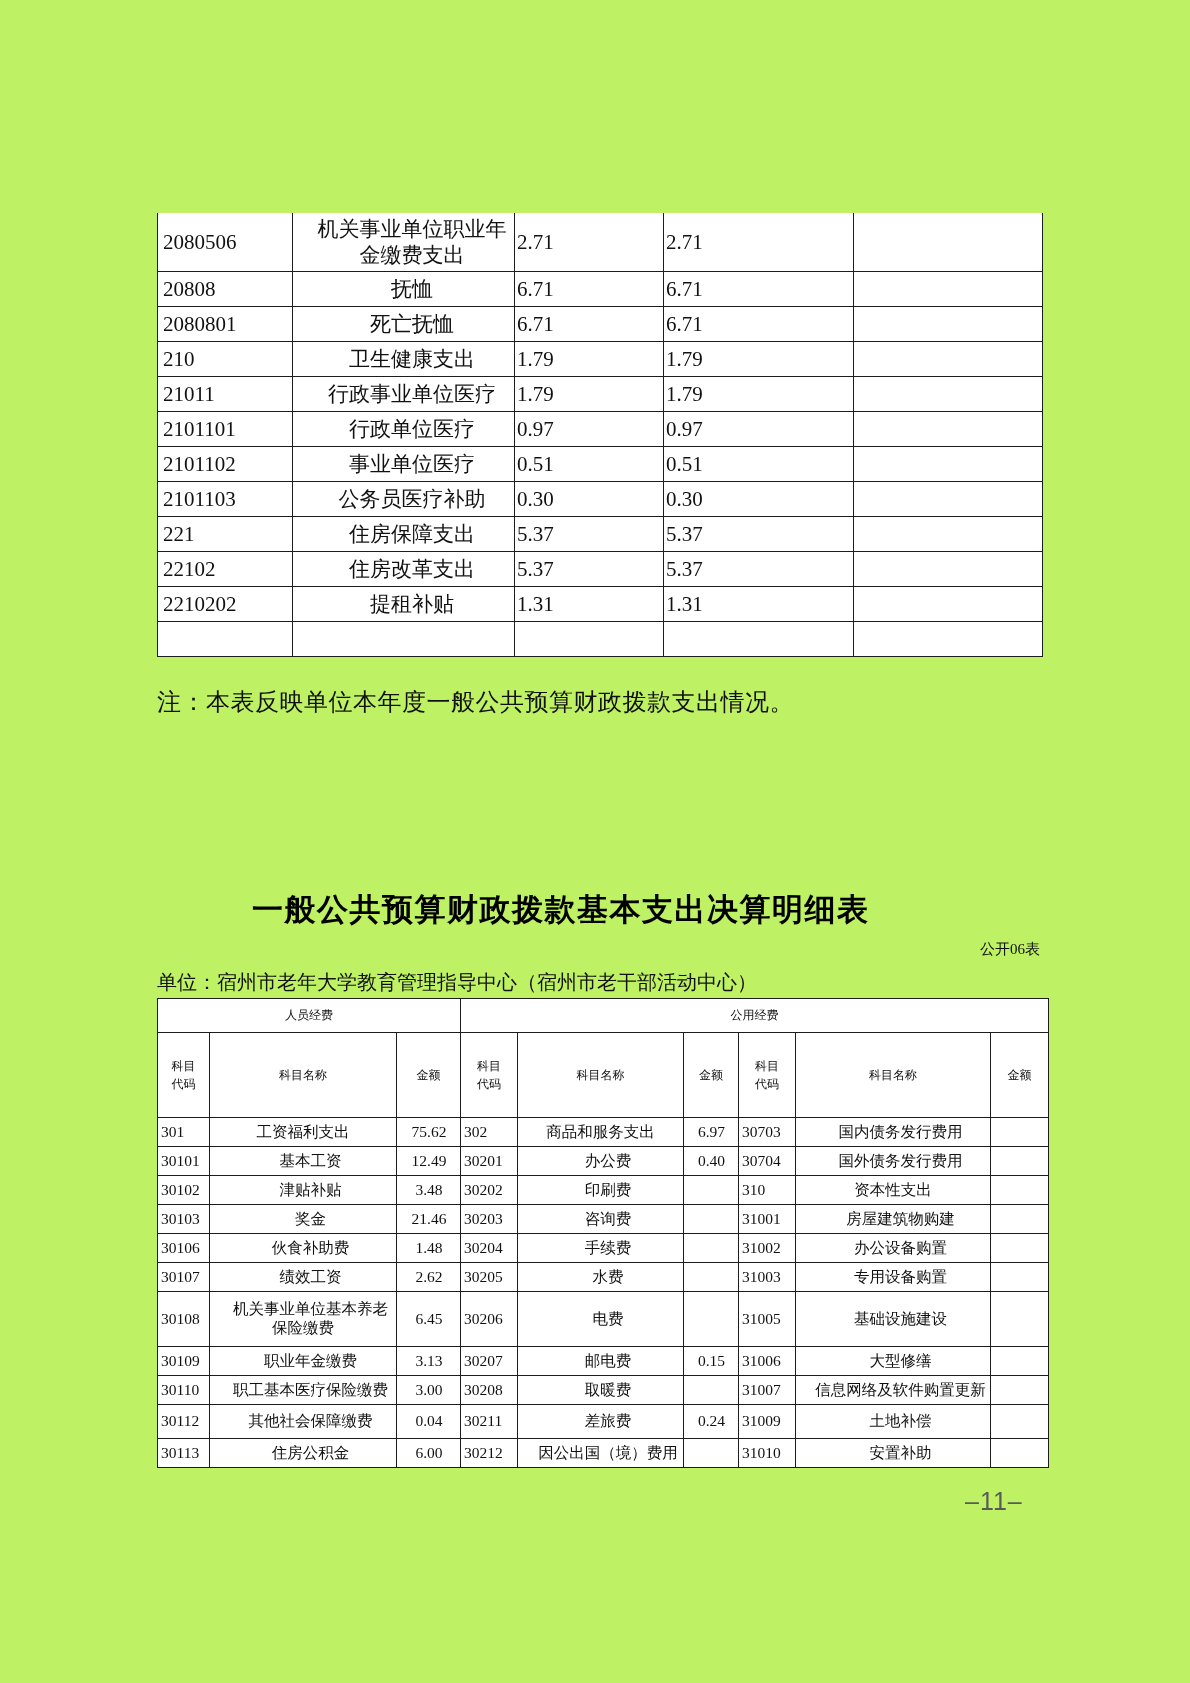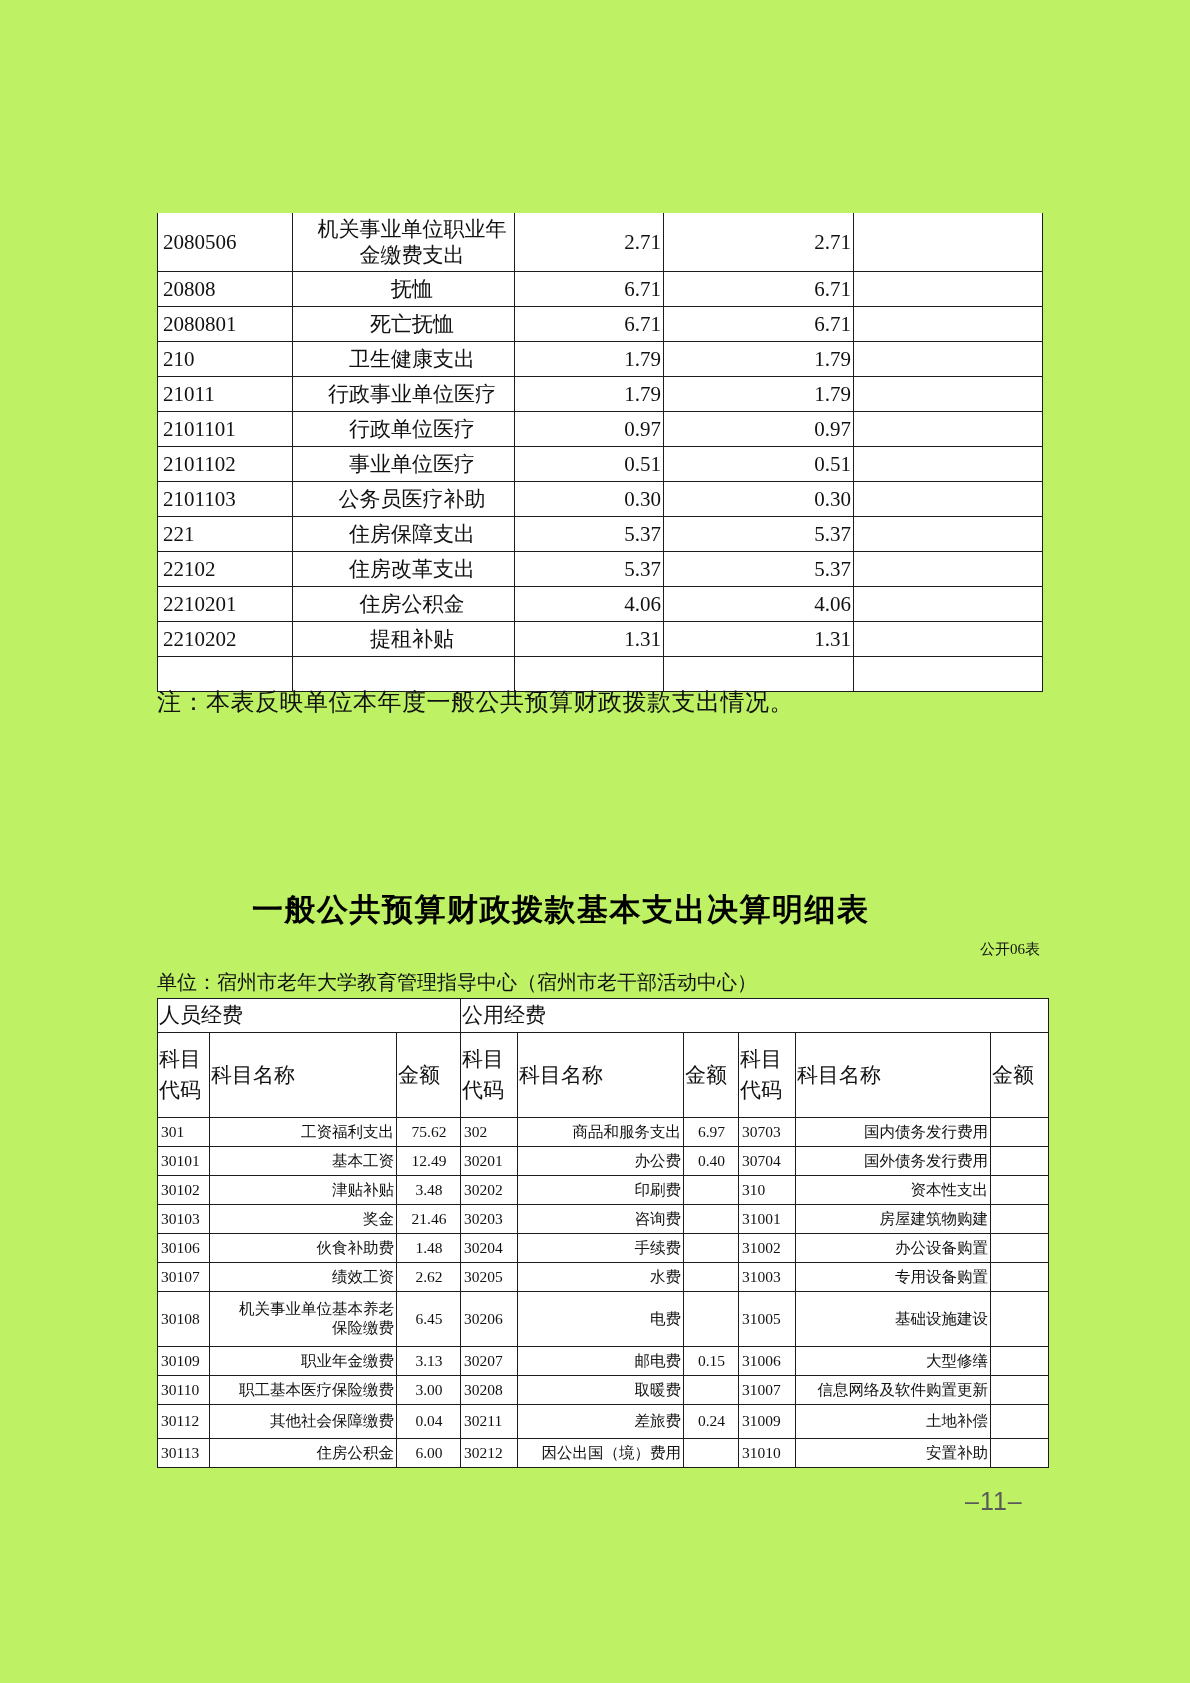--- a/index.html
+++ b/index.html
@@ -13,44 +13,44 @@
   }
   table{border-collapse:collapse;table-layout:fixed;position:absolute;background:#fff;}
   td,th{border:1px solid #1c1c1c;overflow:hidden;font-weight:normal;vertical-align:middle;}
 
   
   .t-top{left:157px;top:213px;width:885px;font-size:21px;}
   .t-top td{height:34px;padding:0 2px;line-height:1.25;}
   .t-top tr:first-child td{height:58px;border-top:none;}
   .t-top .col-code{padding-left:5px;text-align:left;}
   .t-top .col-name{padding-left:19px;text-align:center;}
-  .t-top .col-amt{text-align:right;font-family:"Liberation Serif","DejaVu Serif",serif;}
+  .t-top .col-amt{font-family:"Liberation Serif","DejaVu Serif",serif;}
 
   .note{position:absolute;left:157px;top:686px;font-size:24px;letter-spacing:0.5px;}
 
   
   .title{
     position:absolute;left:252px;top:889px;
     font-family:"Liberation Sans","DejaVu Sans",sans-serif;
     font-weight:700;font-size:31px;letter-spacing:1.5px;color:#000;
   }
   .form-label{position:absolute;right:150px;top:940px;font-size:15px;}
   .unit-line{position:absolute;left:157px;top:969px;font-size:20px;font-family:Liberation Mono, monospace;}
   .amount-unit{position:absolute;right:150px;top:980px;font-size:15px;margin-top:39px;}
 
   
   .t-detail{left:157px;top:998px;width:891px;font-size:15.5px;}
-  .t-detail th{text-align:left;font-size:21px;line-height:1.35;}
+  .t-detail th{text-align:center;font-size:12px;line-height:1.35;}
   .t-detail .h1 th{height:31px;}
   .t-detail .h2 th{height:82px;}
   .t-detail td{height:26px;padding:1px 2px;line-height:1.2;}
   .t-detail tbody tr:nth-child(7) td{height:52px;}
   .t-detail tbody tr:nth-child(10) td{height:31px;}
   .t-detail .d-code{padding-left:3px;text-align:left;}
-  .t-detail .d-name{padding-left:2px;text-align:right;}
+  .t-detail .d-name{padding-left:2px;text-align:center;}
   .t-detail .d-name.ind{text-indent:15px;}
   .t-detail .d-amt{padding-left:3px;text-align:center;}
   .wrap2{display:inline-block;width:2.15em;line-height:1.5;}
 
   .page-number{
     position:absolute;left:965px;top:1487px;width:80px;
     font-size:25px;color:#595959;letter-spacing:1px;
     font-family:"Liberation Sans","DejaVu Sans",sans-serif;
   }
 </style>
@@ -129,27 +129,20 @@
           <td class="col-name">住房保障支出</td>
           <td class="col-amt">5.37</td>
           <td class="col-amt">5.37</td>
           <td class="col-amt"></td>
         </tr>
         <tr>
           <td class="col-code">22102</td>
           <td class="col-name">住房改革支出</td>
           <td class="col-amt">5.37</td>
           <td class="col-amt">5.37</td>
-          <td class="col-amt"></td>
-        </tr>
-        <tr>
-          <td class="col-code">2210201</td>
-          <td class="col-name">住房公积金</td>
-          <td class="col-amt">4.06</td>
-          <td class="col-amt">4.06</td>
           <td class="col-amt"></td>
         </tr>
         <tr>
           <td class="col-code">2210202</td>
           <td class="col-name">提租补贴</td>
           <td class="col-amt">1.31</td>
           <td class="col-amt">1.31</td>
           <td class="col-amt"></td>
         </tr>
         <tr>

